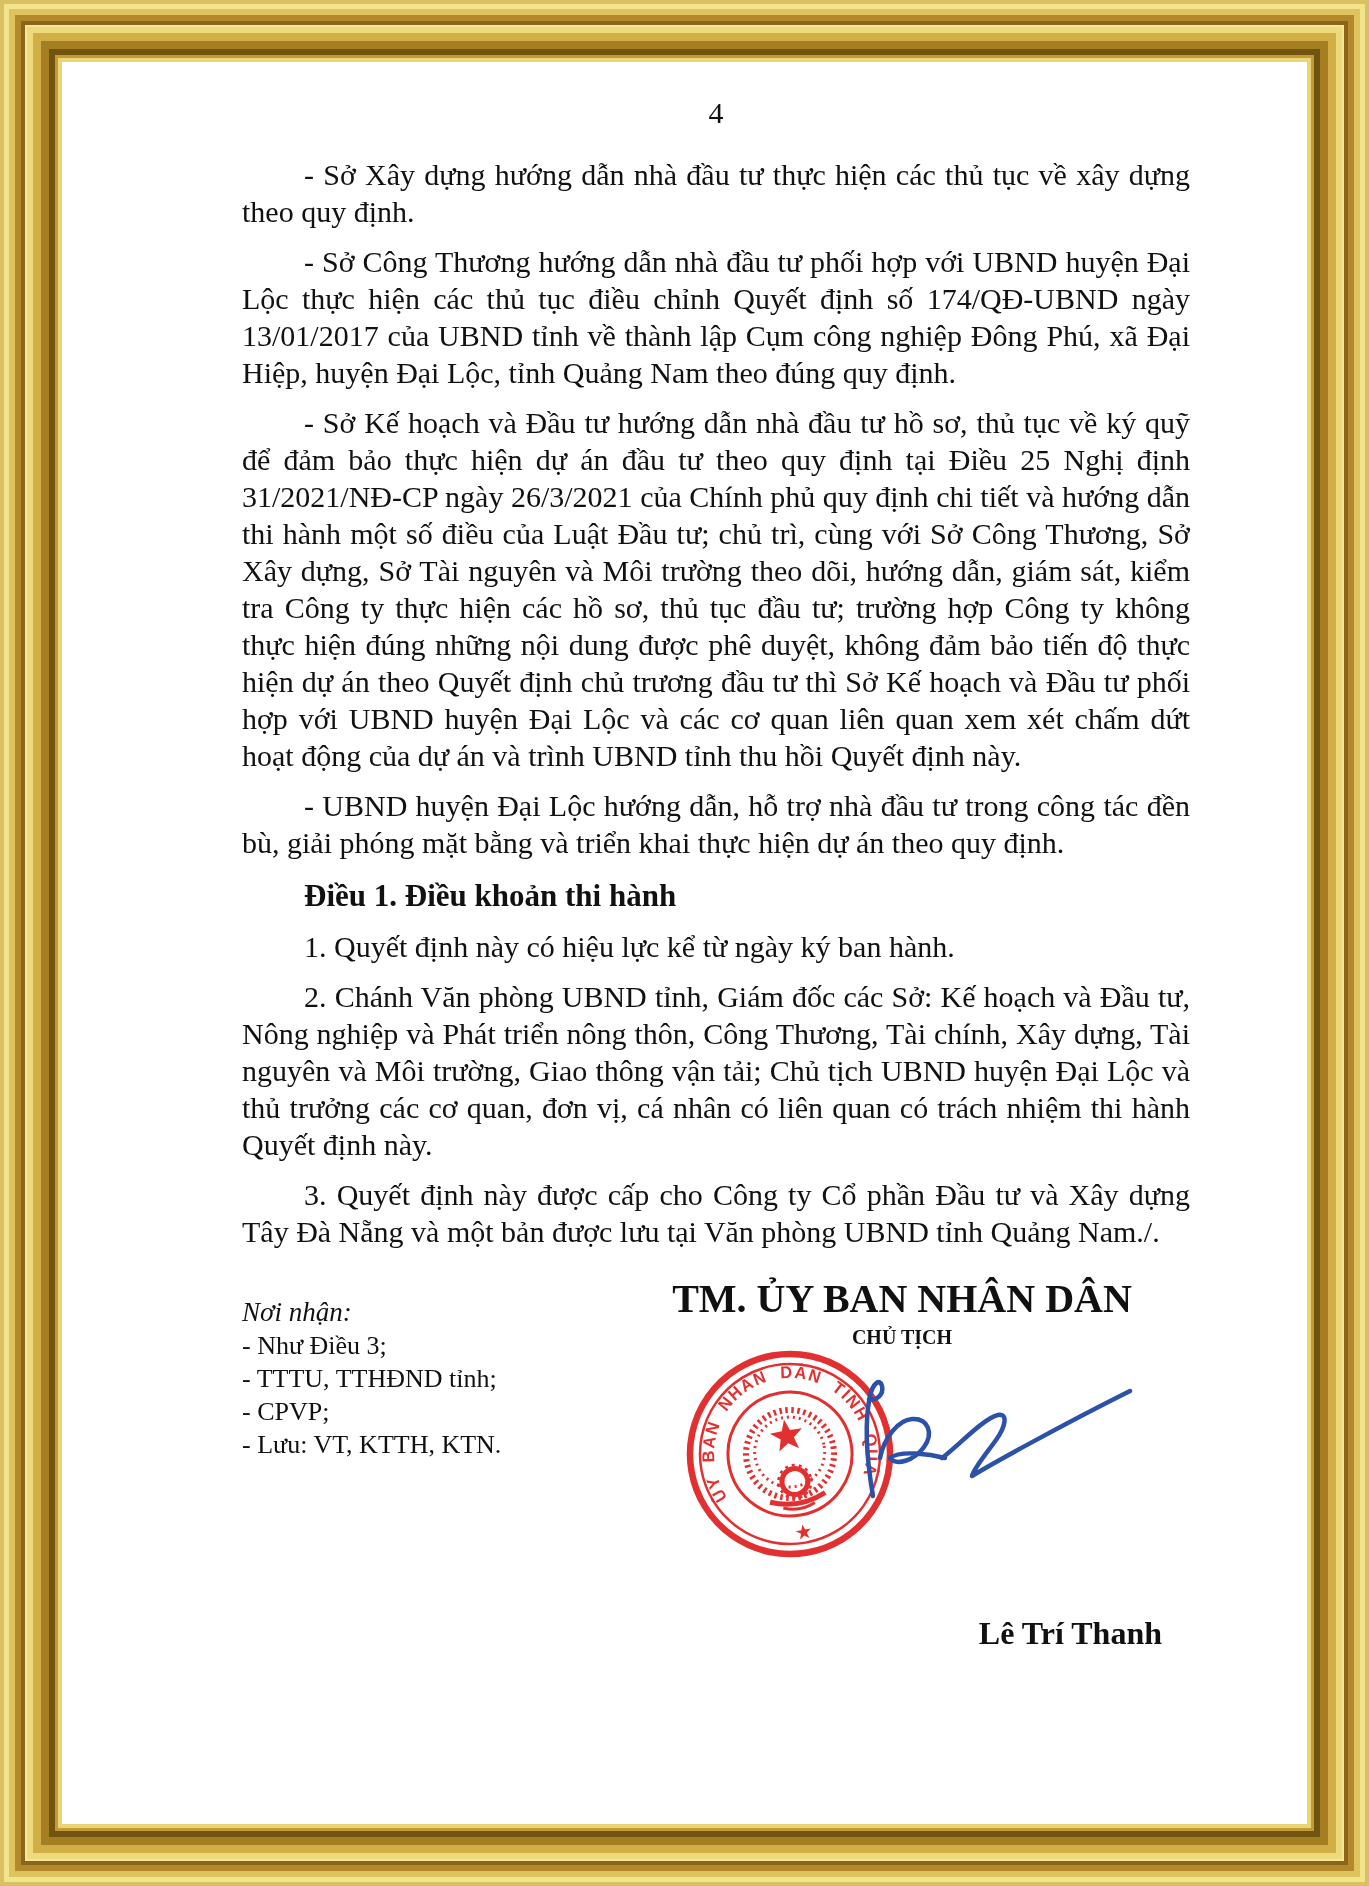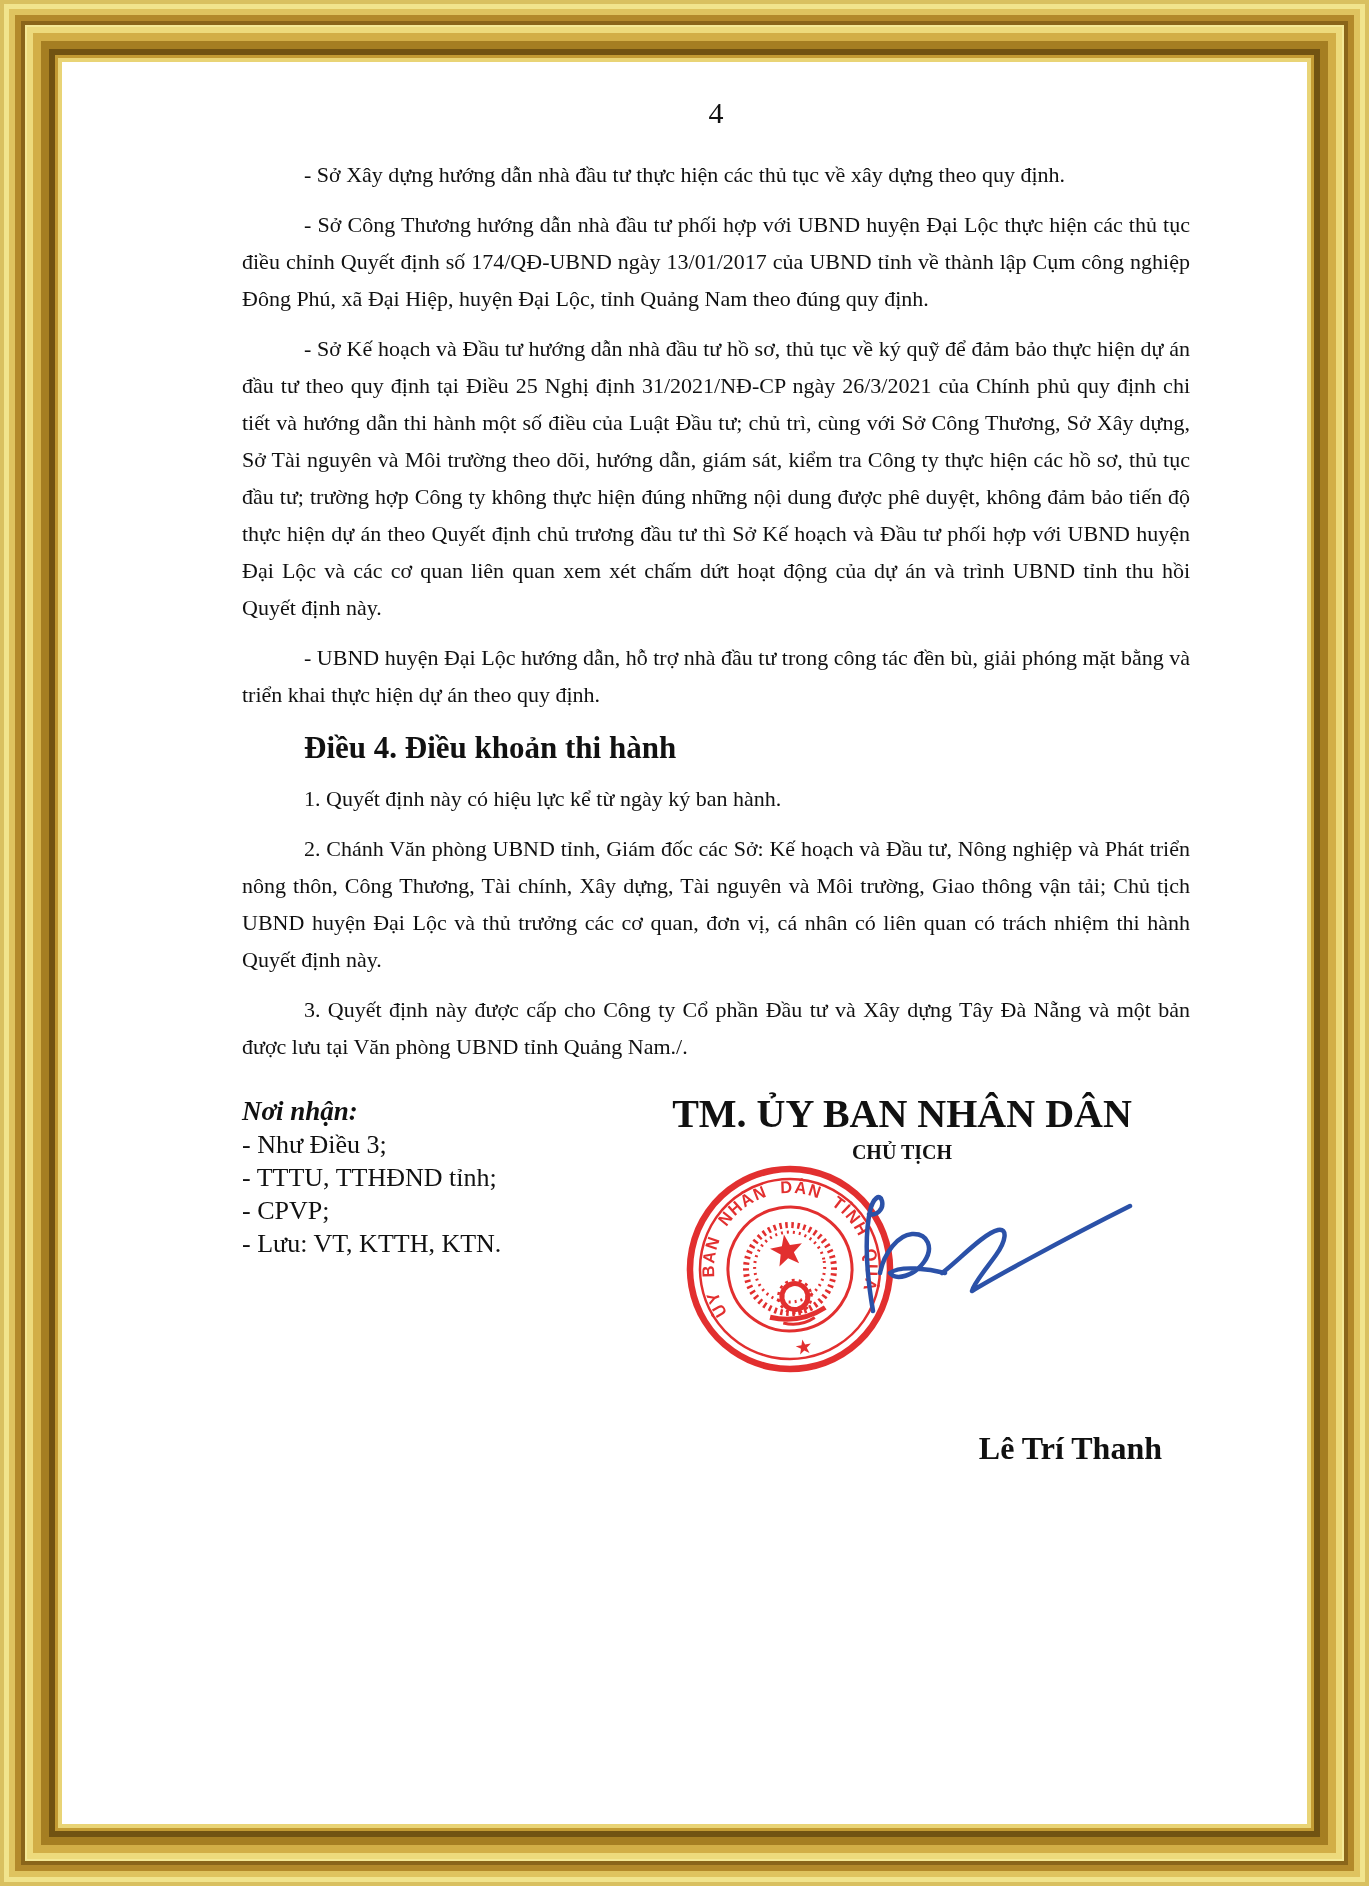--- a/index.html
+++ b/index.html
@@ -25,31 +25,31 @@
       inset 0 0 0 62px #e9d476;
   }
   .page{
     width:100%;height:100%;background:#fff;box-sizing:border-box;
     padding:34px 117px 0 180px;overflow:hidden;
   }
   .page-num{
     text-align:center;font-size:30px;line-height:34px;margin:0 0 26px 0;
   }
   .para{
-    font-size:22px;line-height:37px;text-align:justify;
+    font-size:30px;line-height:37px;text-align:justify;
     text-indent:62px;margin:0 0 13px 0;
   }
   .article-heading{
     font-size:31px;line-height:37px;font-weight:bold;
     text-indent:62px;margin:16px 0 14px 0;
   }
   
   .sign-row{display:flex;margin-top:30px;}
   .recipients{width:400px;font-size:26px;line-height:33px;}
-  .recipients .label{font-weight:bold;font-style:italic;font-size:27px;margin-top:0;}
+  .recipients .label{font-weight:normal;font-style:italic;font-size:27px;margin-top:16px;}
   .sign-block{width:520px;margin-left:auto;margin-right:28px;text-align:center;}
   .sign-org{font-size:40px;line-height:38px;font-weight:bold;}
   .sign-title{font-size:20px;line-height:38px;font-weight:bold;}
   .seal-sign-zone{position:relative;height:258px;}
   .seal-svg{position:absolute;left:42px;top:-8px;width:212px;height:212px;opacity:.93;}
   .sig-svg{position:absolute;left:203px;top:18px;width:300px;height:138px;}
   .sign-name{font-size:32px;line-height:38px;font-weight:bold;text-align:right;}
 </style>
 </head>
 <body>
@@ -58,21 +58,21 @@
   <div class="frame">
     <div class="page">
 
       <div class="page-num">4</div>
 
       <p class="para">- Sở Xây dựng hướng dẫn nhà đầu tư thực hiện các thủ tục về xây dựng theo quy định.</p>
       <p class="para">- Sở Công Thương hướng dẫn nhà đầu tư phối hợp với UBND huyện Đại Lộc thực hiện các thủ tục điều chỉnh Quyết định số 174/QĐ-UBND ngày 13/01/2017 của UBND tỉnh về thành lập Cụm công nghiệp Đông Phú, xã Đại Hiệp, huyện Đại Lộc, tỉnh Quảng Nam theo đúng quy định.</p>
       <p class="para">- Sở Kế hoạch và Đầu tư hướng dẫn nhà đầu tư hồ sơ, thủ tục về ký quỹ để đảm bảo thực hiện dự án đầu tư theo quy định tại Điều 25 Nghị định 31/2021/NĐ-CP ngày 26/3/2021 của Chính phủ quy định chi tiết và hướng dẫn thi hành một số điều của Luật Đầu tư; chủ trì, cùng với Sở Công Thương, Sở Xây dựng, Sở Tài nguyên và Môi trường theo dõi, hướng dẫn, giám sát, kiểm tra Công ty thực hiện các hồ sơ, thủ tục đầu tư; trường hợp Công ty không thực hiện đúng những nội dung được phê duyệt, không đảm bảo tiến độ thực hiện dự án theo Quyết định chủ trương đầu tư thì Sở Kế hoạch và Đầu tư phối hợp với UBND huyện Đại Lộc và các cơ quan liên quan xem xét chấm dứt hoạt động của dự án và trình UBND tỉnh thu hồi Quyết định này.</p>
       <p class="para">- UBND huyện Đại Lộc hướng dẫn, hỗ trợ nhà đầu tư trong công tác đền bù, giải phóng mặt bằng và triển khai thực hiện dự án theo quy định.</p>
 
-      <p class="article-heading">Điều 4. Điều khoản thi hành</p>
+      <p class="article-heading">Điều 1. Điều khoản thi hành</p>
 
       <p class="para">1. Quyết định này có hiệu lực kể từ ngày ký ban hành.</p>
       <p class="para">2. Chánh Văn phòng UBND tỉnh, Giám đốc các Sở: Kế hoạch và Đầu tư, Nông nghiệp và Phát triển nông thôn, Công Thương, Tài chính, Xây dựng, Tài nguyên và Môi trường, Giao thông vận tải; Chủ tịch UBND huyện Đại Lộc và thủ trưởng các cơ quan, đơn vị, cá nhân có liên quan có trách nhiệm thi hành Quyết định này.</p>
       <p class="para">3. Quyết định này được cấp cho Công ty Cổ phần Đầu tư và Xây dựng Tây Đà Nẵng và một bản được lưu tại Văn phòng UBND tỉnh Quảng Nam./.</p>
 
       <div class="sign-row">
 
         <div class="recipients">
           <div class="label">Nơi nhận:</div>
           <div>- Như Điều 3;</div>

